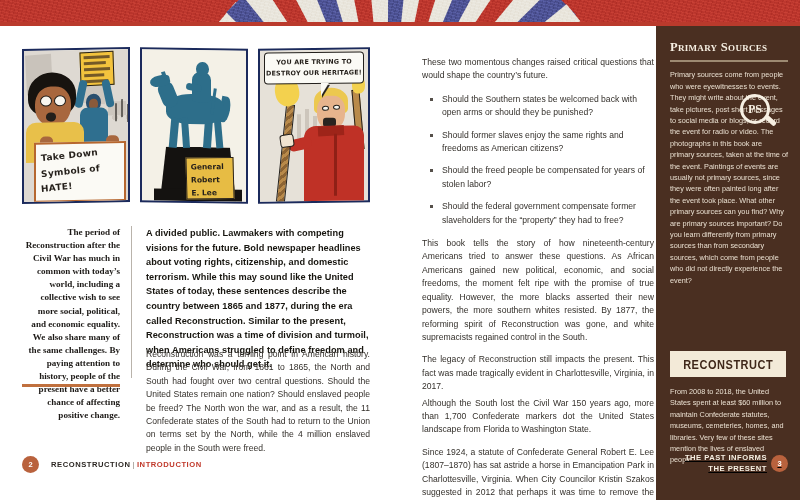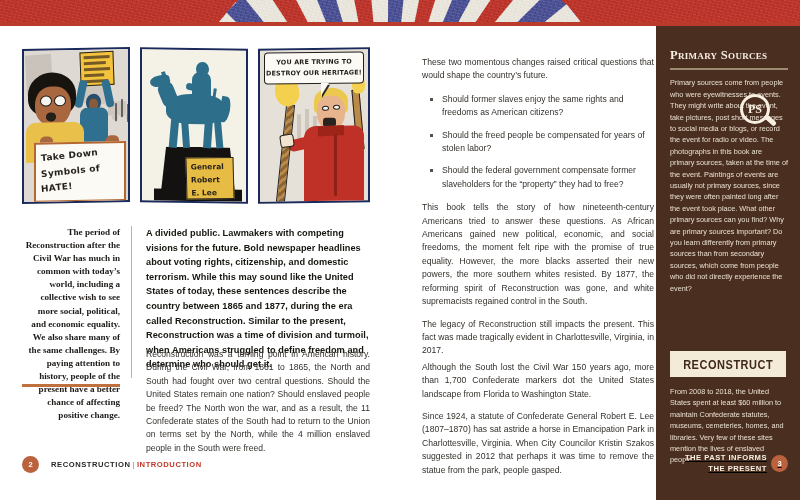--- a/index.html
+++ b/index.html
@@ -196,21 +196,21 @@
     font-size:15.6px; letter-spacing:-.2px; color:#243a78; text-align:right;
     padding-bottom:3px; border-bottom:2.2px solid #b4703c;
   }
   #after-heading { margin-top:3px; }
 
   
   #sidebar {
     position:absolute; left:656px; top:26px; width:144px; height:474px;
     background:#4a2f21;
   }
-  #ps-panel { position:absolute; left:0; top:0; width:144px; padding:22px 12px 0 14px; }
+  #ps-panel { position:absolute; left:0; top:0; width:144px; padding:14px 12px 0 14px; }
   #ps-title {
     font-family:"Liberation Serif", serif; font-weight:700; font-size:12.5px;
     color:#f6efe2; letter-spacing:.3px; font-variant:small-caps;
   }
   #ps-rule { margin-top:5px; height:2.4px; background:#9d8a72; }
   #ps-body {
     margin-top:7px; font-family:"Liberation Sans", sans-serif; font-size:7.3px;
     line-height:11.4px; color:#e9dfd0;
   }
   #ps-badge {
@@ -408,20 +408,24 @@
   </div>
 
   <div id="right-page">
     <div id="right-col">
 
       <div class="rp">These two momentous changes raised critical questions that would shape the country’s future.</div>
 
       <div id="bullets">
         <div class="bullet">
           <div class="dot"></div>
+          <div class="btext">Should the Southern states be welcomed back with open arms or should they be punished?</div>
+        </div>
+        <div class="bullet">
+          <div class="dot"></div>
           <div class="btext">Should former slaves enjoy the same rights and freedoms as American citizens?</div>
         </div>
         <div class="bullet">
           <div class="dot"></div>
           <div class="btext">Should the freed people be compensated for years of stolen labor?</div>
         </div>
         <div class="bullet">
           <div class="dot"></div>
           <div class="btext">Should the federal government compensate former slaveholders for the “property” they had to free?</div>
         </div>

